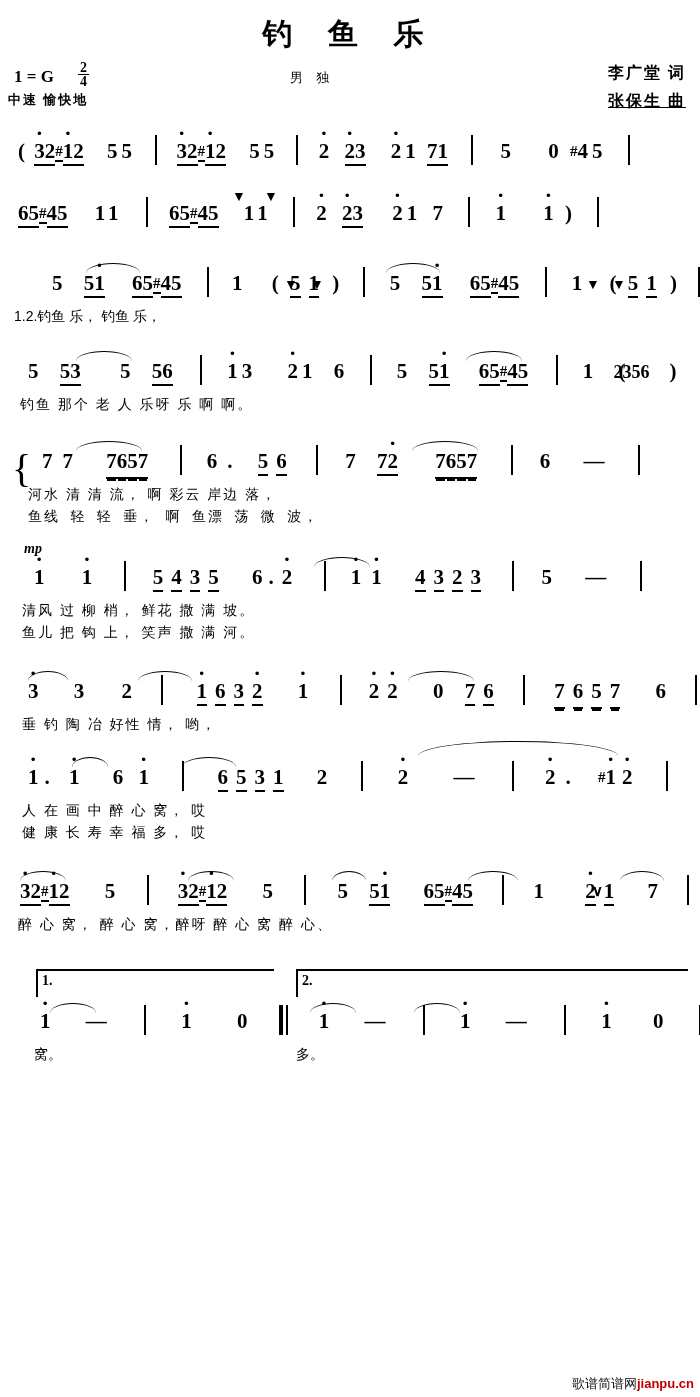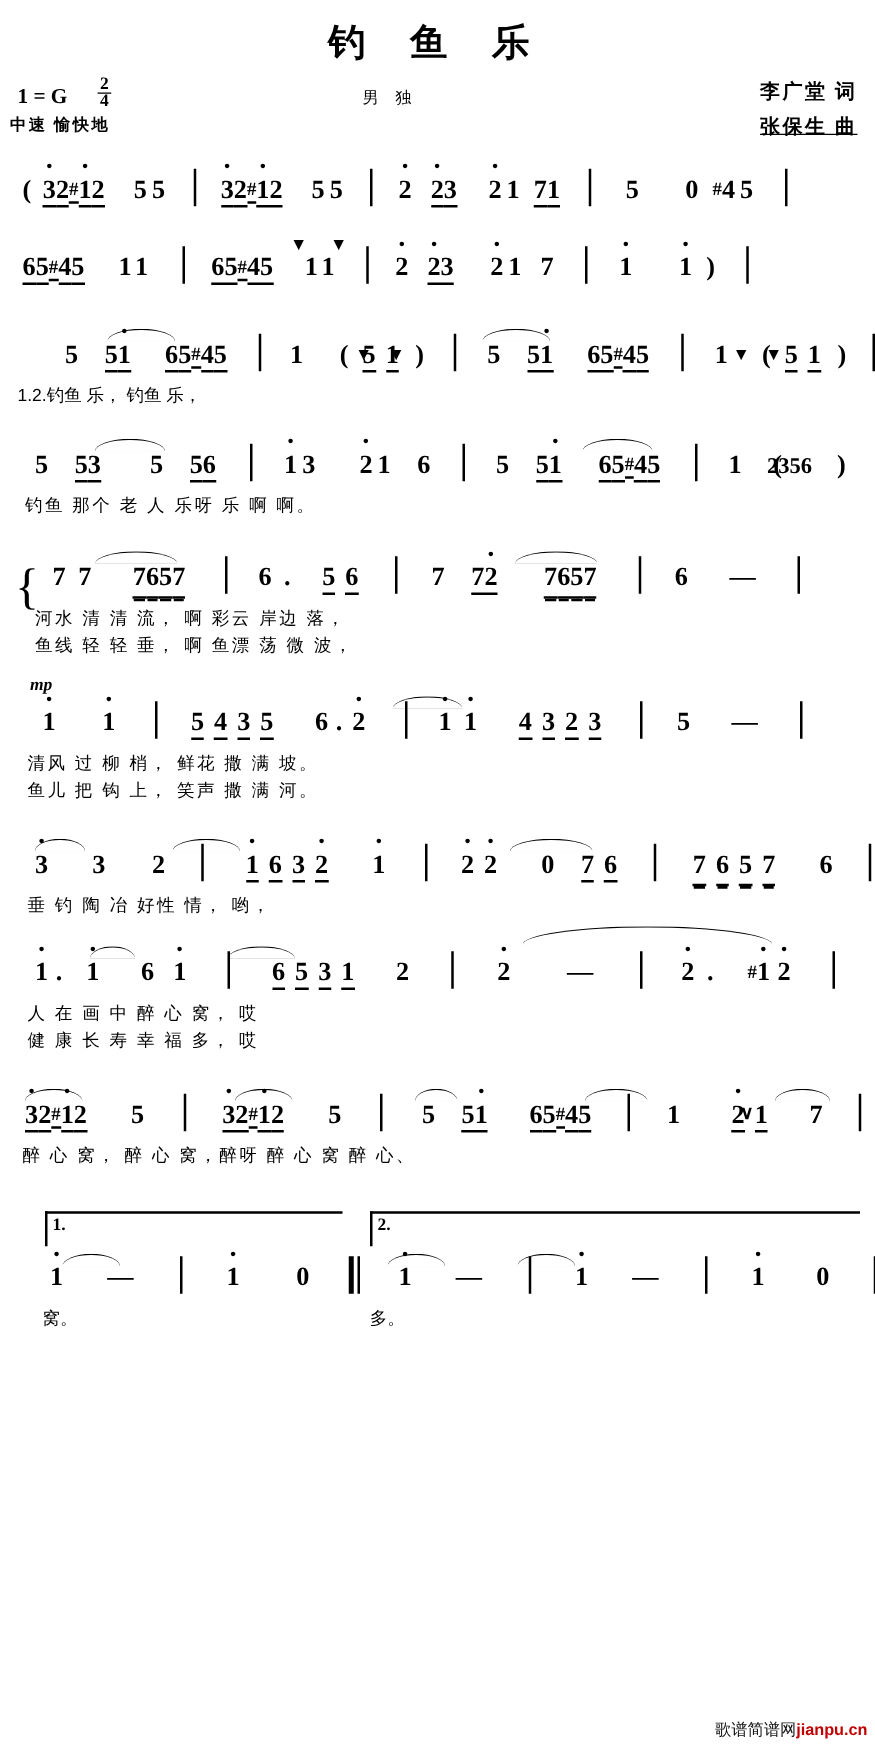--- a/index.html
+++ b/index.html
@@ -297,21 +297,21 @@
       <span style="position:relative;left:322px;">—</span>
       <span class="bar" style="position:relative;left:350px;"></span>
     </div>
     <div style="position:relative;">
       <span class="brace" style="left:-2px;top:-34px;">{</span>
     </div>
     <div class="lyric">
       <span style="position:relative;left:14px;letter-spacing:2px;">河水    清 清    流，   啊    彩云   岸边     落，</span>
     </div>
     <div class="lyric">
-      <span style="position:relative;left:14px;letter-spacing:2px;">鱼线    轻 轻    垂，   啊    鱼漂   荡 微     波，</span>
+      <span style="position:relative;left:14px;letter-spacing:2px;font-family:Liberation Mono, monospace;">鱼线    轻 轻    垂，   啊    鱼漂   荡 微     波，</span>
     </div>
   </div>
 
   <div class="system" style="margin-top:28px;">
     <div style="position:relative;height:0;">
       <span class="mark" style="left:10px;top:-14px;">mp</span>
     </div>
     <div class="notes">
       <span class="slur" style="left:300px;top:2px;width:56px;"></span>
       <span class="dotover" style="position:relative;left:20px;">1</span>

